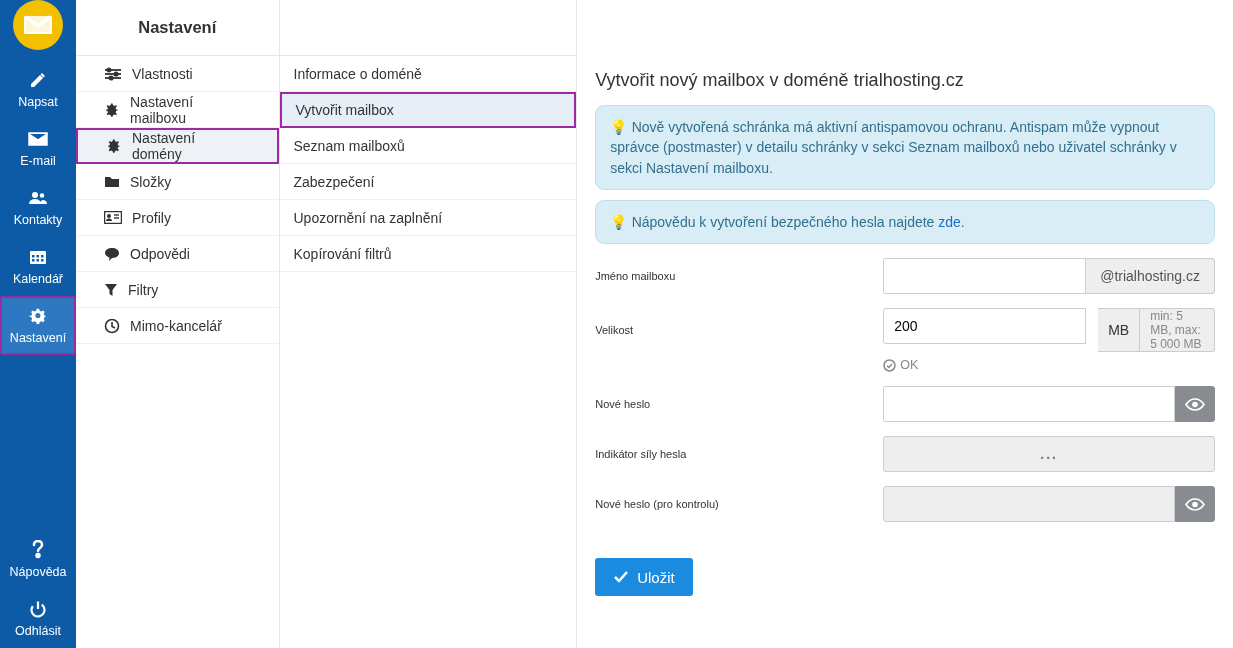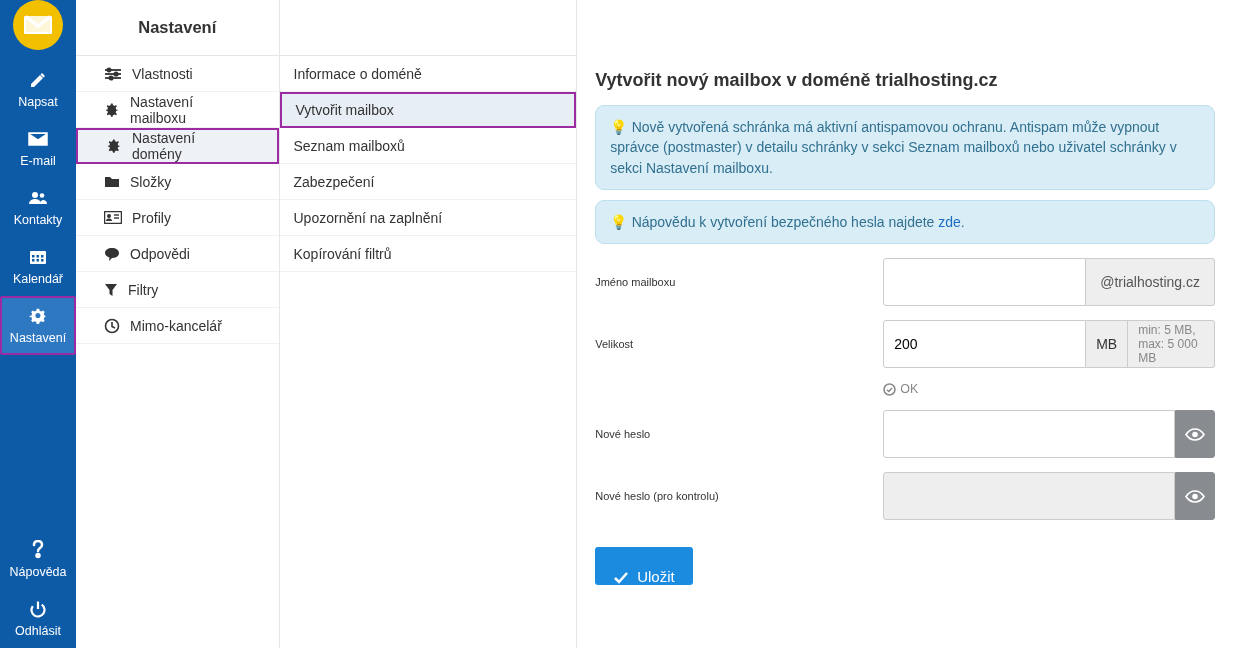--- a/index.html
+++ b/index.html
@@ -15,38 +15,38 @@
 .col1 { width:216px; border-right:1px solid #e6e6e6; }
 .col1 .head { height:56px; display:flex; align-items:center; justify-content:center; font-weight:bold; font-size:16.5px; border-bottom:1px solid #e6e6e6; }
 .list1 .row { height:36px; display:flex; align-items:center; padding:0 28px; border-bottom:1px solid #f0f0f0; cursor:pointer; gap:10px; }
 .list1 .row.selected { border:2px solid #9b2aa3; background:#eef2f7; }
 .col2 { width:316px; border-right:1px solid #e6e6e6; }
 .col2 .head { height:56px; border-bottom:1px solid #e6e6e6; }
 .list2 .row { height:36px; display:flex; align-items:center; padding:0 14px; border-bottom:1px solid #f0f0f0; cursor:pointer; }
 .list2 .row.selected { border:2px solid #9b2aa3; background:#e8eef5; }
 .main { flex:1; padding:24px 18px 10px 18px; }
 .main .blank { height:46px; }
-.main h2 { font-size:18px; font-weight:bold; margin-bottom:14px; }
+.main h2 { font-size:18px; font-weight:normal; margin-bottom:14px; }
 .info-box { background:#d9edf7; border:1px solid #bce0ee; color:#31708f; padding:11px 14px; border-radius:9px; margin-bottom:10px; font-size:14px; line-height:1.45; }
 .info-box a { color:#1b6ec2; text-decoration:none; }
 .bulb { margin-right:4px; }
 .form-row { display:flex; align-items:center; margin-top:14px; }
 .form-row .lab { width:288px; font-size:11px; color:#333; }
 .form-row .ctrl { flex:1; }
 .igrp { display:flex; }
-.igrp input { flex:1; height:48px; border:1px solid #ccc; border-radius:3px 0 0 3px; padding:0 10px; font-size:14px; outline:none; }
+.igrp input { flex:1; height:36px; border:1px solid #ccc; border-radius:3px 0 0 3px; padding:0 10px; font-size:14px; outline:none; }
 .igrp .addon { border:1px solid #ccc; border-left:none; background:#eee; color:#555; display:flex; align-items:center; padding:5px 14px; border-radius:0 3px 3px 0; font-size:14px; }
-.size-group .unit { border:1px solid #ccc; border-left:none; background:#eee; padding:0 10px; display:flex; align-items:center; }
+.size-group .unit { border:1px solid #ccc; border-left:none; background:#eee; padding:0 10px; display:flex; align-items:center;margin-left:12px; }
 .size-group .hint { border:1px solid #ccc; border-left:none; background:#eee; color:#888; font-size:12px; padding:0 10px; display:flex; align-items:center; border-radius:0 3px 3px 0; }
-.ok-line { font-size:12.5px; color:#888; margin-top:14px; margin-left:288px; display:flex; align-items:center; gap:4px; }
+.ok-line { font-size:12.5px; color:#888; margin-top:6px; margin-left:288px; display:flex; align-items:center; gap:4px; }
 .pw-group input { background:#fff; }
 .eye-btn { width:40px; display:flex; align-items:center; justify-content:center; background:#888c90; border:1px solid #888c90; border-radius:0 3px 3px 0; cursor:pointer; }
 .strength { height:36px; background:#eee; border:1px solid #ccc; border-radius:3px; display:flex; align-items:center; justify-content:center; color:#777; font-weight:bold; letter-spacing:2px; }
 .confirm-group input { background:#eee; }
-.save-btn { margin-top:27px; background:#1b8be0; color:#fff; border:none; height:38px; padding:0 18px; border-radius:3px; font-size:15px; display:inline-flex; align-items:flex-end; gap:8px; cursor:pointer; }
+.save-btn { margin-top:36px; background:#1b8be0; color:#fff; border:none; height:38px; padding:0 18px; border-radius:3px; font-size:15px; display:inline-flex; align-items:center; gap:8px; cursor:pointer; }
 svg { display:block; }
 </style>
 </head>
 <body>
 <div class="app">
 
 <div class="rail">
   <div class="logo">
     <svg width="30" height="24" viewBox="0 0 30 24">
           <path d="M2 4 L15 14 L28 4 L28 20 L2 20 Z M3 3 L15 12 L27 3" fill="#fff" stroke="#fff" stroke-width="2" stroke-linejoin="round" fill-opacity="0.85"></path>
@@ -275,20 +275,26 @@
       <div class="eye-btn">
         <svg width="20" height="13" viewBox="0 0 20 13" fill="#fff">
                 <path d="M10 1 C5 1 2 5 1 6.5 C2 8 5 12 10 12 C15 12 18 8 19 6.5 C18 5 15 1 10 1 Z" fill="none" stroke="#fff" stroke-width="1.6"></path>
                 <circle cx="10" cy="6.5" r="2.8"></circle>
               </svg>
       </div>
     </div>
         </div>
   </div>
 
+  <div class="form-row">
+    <div class="lab">Indikátor síly hesla</div>
+    <div class="ctrl">
+          <div class="strength">...</div>
+        </div>
+  </div>
 
   <div class="form-row">
     <div class="lab">Nové heslo (pro kontrolu)</div>
     <div class="ctrl">
           <div class="igrp confirm-group">
       <input type="password" style="">
       <div class="eye-btn">
         <svg width="20" height="13" viewBox="0 0 20 13" fill="#fff">
                 <path d="M10 1 C5 1 2 5 1 6.5 C2 8 5 12 10 12 C15 12 18 8 19 6.5 C18 5 15 1 10 1 Z" fill="none" stroke="#fff" stroke-width="1.6"></path>
                 <circle cx="10" cy="6.5" r="2.8"></circle>

